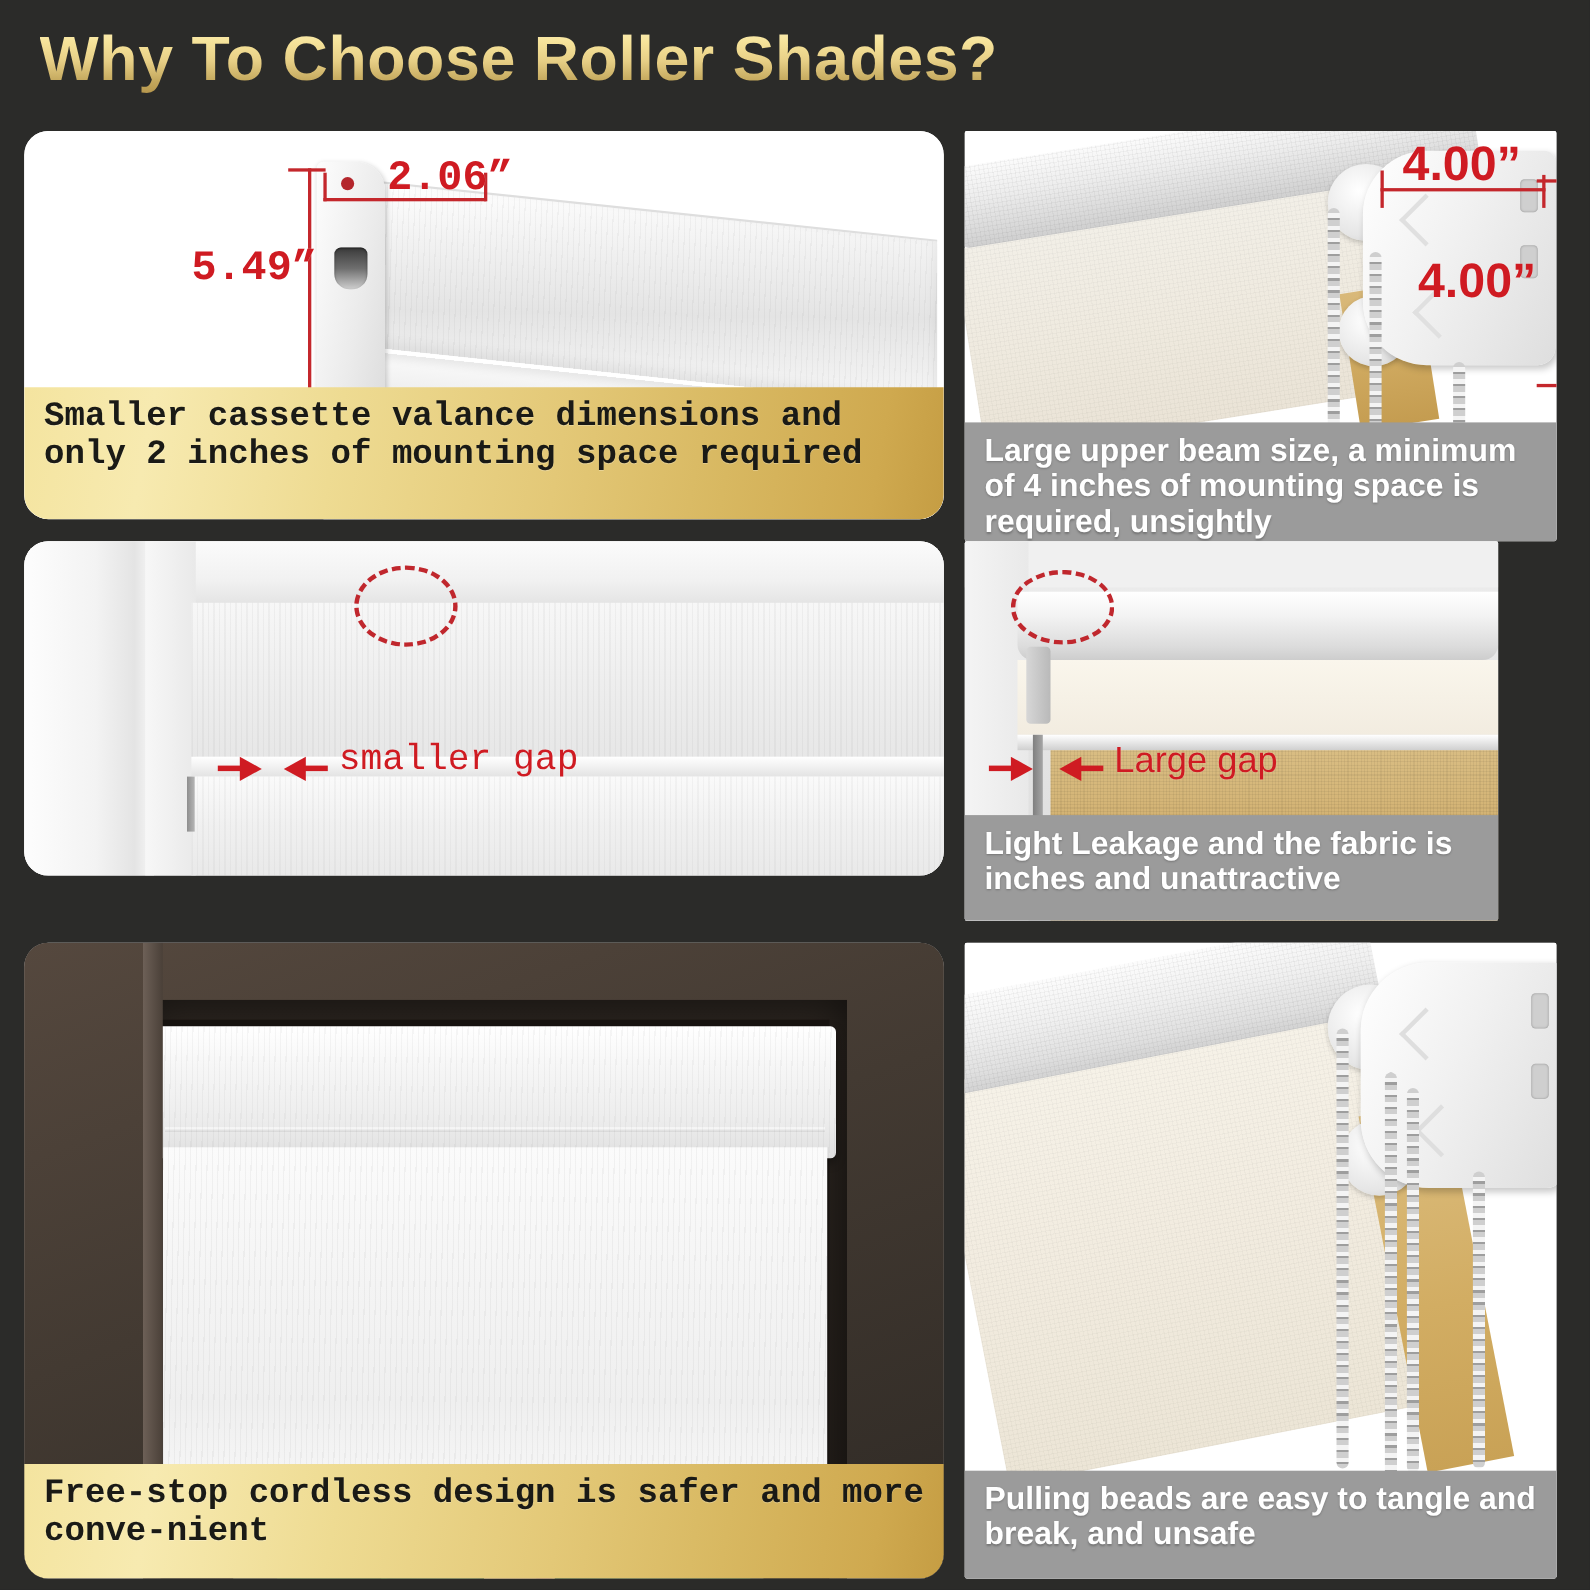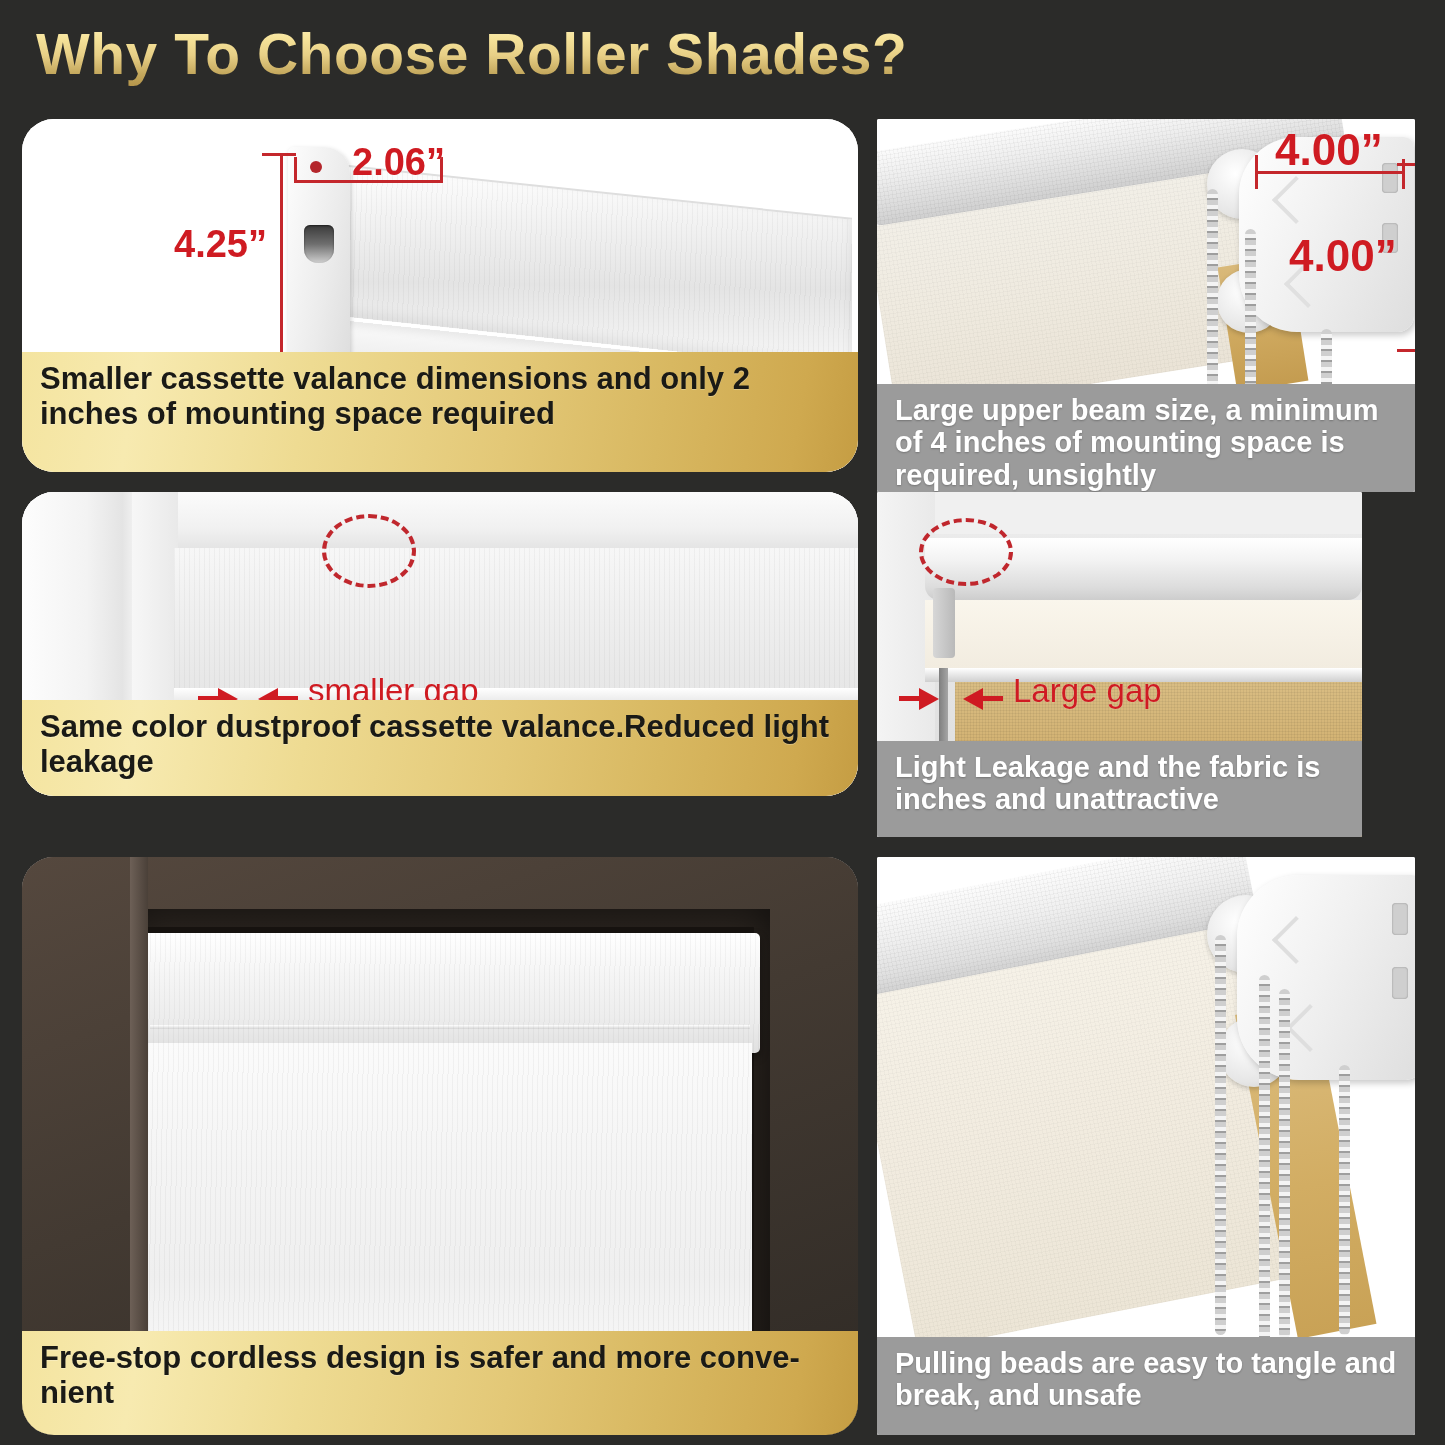--- a/index.html
+++ b/index.html
@@ -17,21 +17,21 @@
     font-size:57px;font-weight:bold;letter-spacing:0.5px;line-height:72px;
     background:linear-gradient(180deg,#fdf3c6 0%,#f6e39a 28%,#e7cf86 52%,#c3a75c 78%,#b08f45 100%);
     -webkit-background-clip:text;background-clip:text;color:transparent;
     -webkit-text-fill-color:transparent;
     text-shadow:none;
     white-space:nowrap;
   }
 
   
   .panel{position:absolute;overflow:hidden;background:#ffffff;}
-  .panel.left{border-radius:32px;}
+  .panel.left{border-radius:22px;font-family:Liberation Mono, monospace;}
   .panel.right{border-radius:2px;}
 
   .p1{left:22px;  top:119px;  width:836px; height:353px;}
   .p2{left:877px; top:119px;  width:538px; height:373px;}
   .p3{left:22px;  top:492px;  width:836px; height:304px;}
   .p4{left:877px; top:492px;  width:485px; height:345px;}
   .p5{left:22px;  top:857px;  width:836px; height:578px;}
   .p6{left:877px; top:857px;  width:538px; height:578px;}
 
   .photo{position:absolute;left:0;top:0;right:0;bottom:0;overflow:hidden;}
@@ -310,21 +310,21 @@
       </div>
 
       <div class="hline" style="left:272px;top:61px;width:148px;"></div>
       <div class="vline" style="left:272px;top:38px;height:26px;"></div>
       <div class="vline" style="left:418px;top:38px;height:26px;"></div>
       <div class="dim-lbl" style="left:330px;top:22px;font-size:38px;">2.06”</div>
 
       <div class="vline" style="left:258px;top:34px;height:288px;"></div>
       <div class="hline" style="left:240px;top:34px;width:34px;"></div>
       <div class="hline" style="left:240px;top:319px;width:34px;"></div>
-      <div class="dim-lbl" style="left:152px;top:104px;font-size:38px;">4.25”</div>
+      <div class="dim-lbl" style="left:152px;top:104px;font-size:38px;">5.49”</div>
     </div>
     <div class="cap gold">Smaller cassette valance dimensions and only 2 inches of mounting space required</div>
   </div>
 
   <div class="panel right p2">
     <div class="photo">
       <div class="bg"></div>
       <div class="rs2-fab"></div>
       <div class="rs2-tan"></div>
       <div class="rs2-roll"></div>
@@ -363,21 +363,20 @@
       <div class="shade3b"></div>
       <div class="gapbar"></div>
       <div class="dashcircle" style="left:300px;top:22px;width:86px;height:66px;"></div>
 
       <div class="arrowR" style="left:196px;top:196px;"></div>
       <div class="arrowstem" style="left:176px;top:204px;width:22px;"></div>
       <div class="arrowL" style="left:236px;top:196px;"></div>
       <div class="arrowstem" style="left:254px;top:204px;width:22px;"></div>
       <div class="dim-lbl" style="left:286px;top:180px;font-size:33px;font-weight:normal;">smaller gap</div>
     </div>
-    <div class="cap gold">Same color dustproof cassette valance.Reduced light leakage</div>
   </div>
 
   <div class="panel right p4">
     <div class="photo">
       <div class="bg"></div>
       <div class="ceil"></div>
       <div class="wall"></div>
       <div class="tube"></div>
       <div class="cream"></div>
       <div class="rail"></div>

